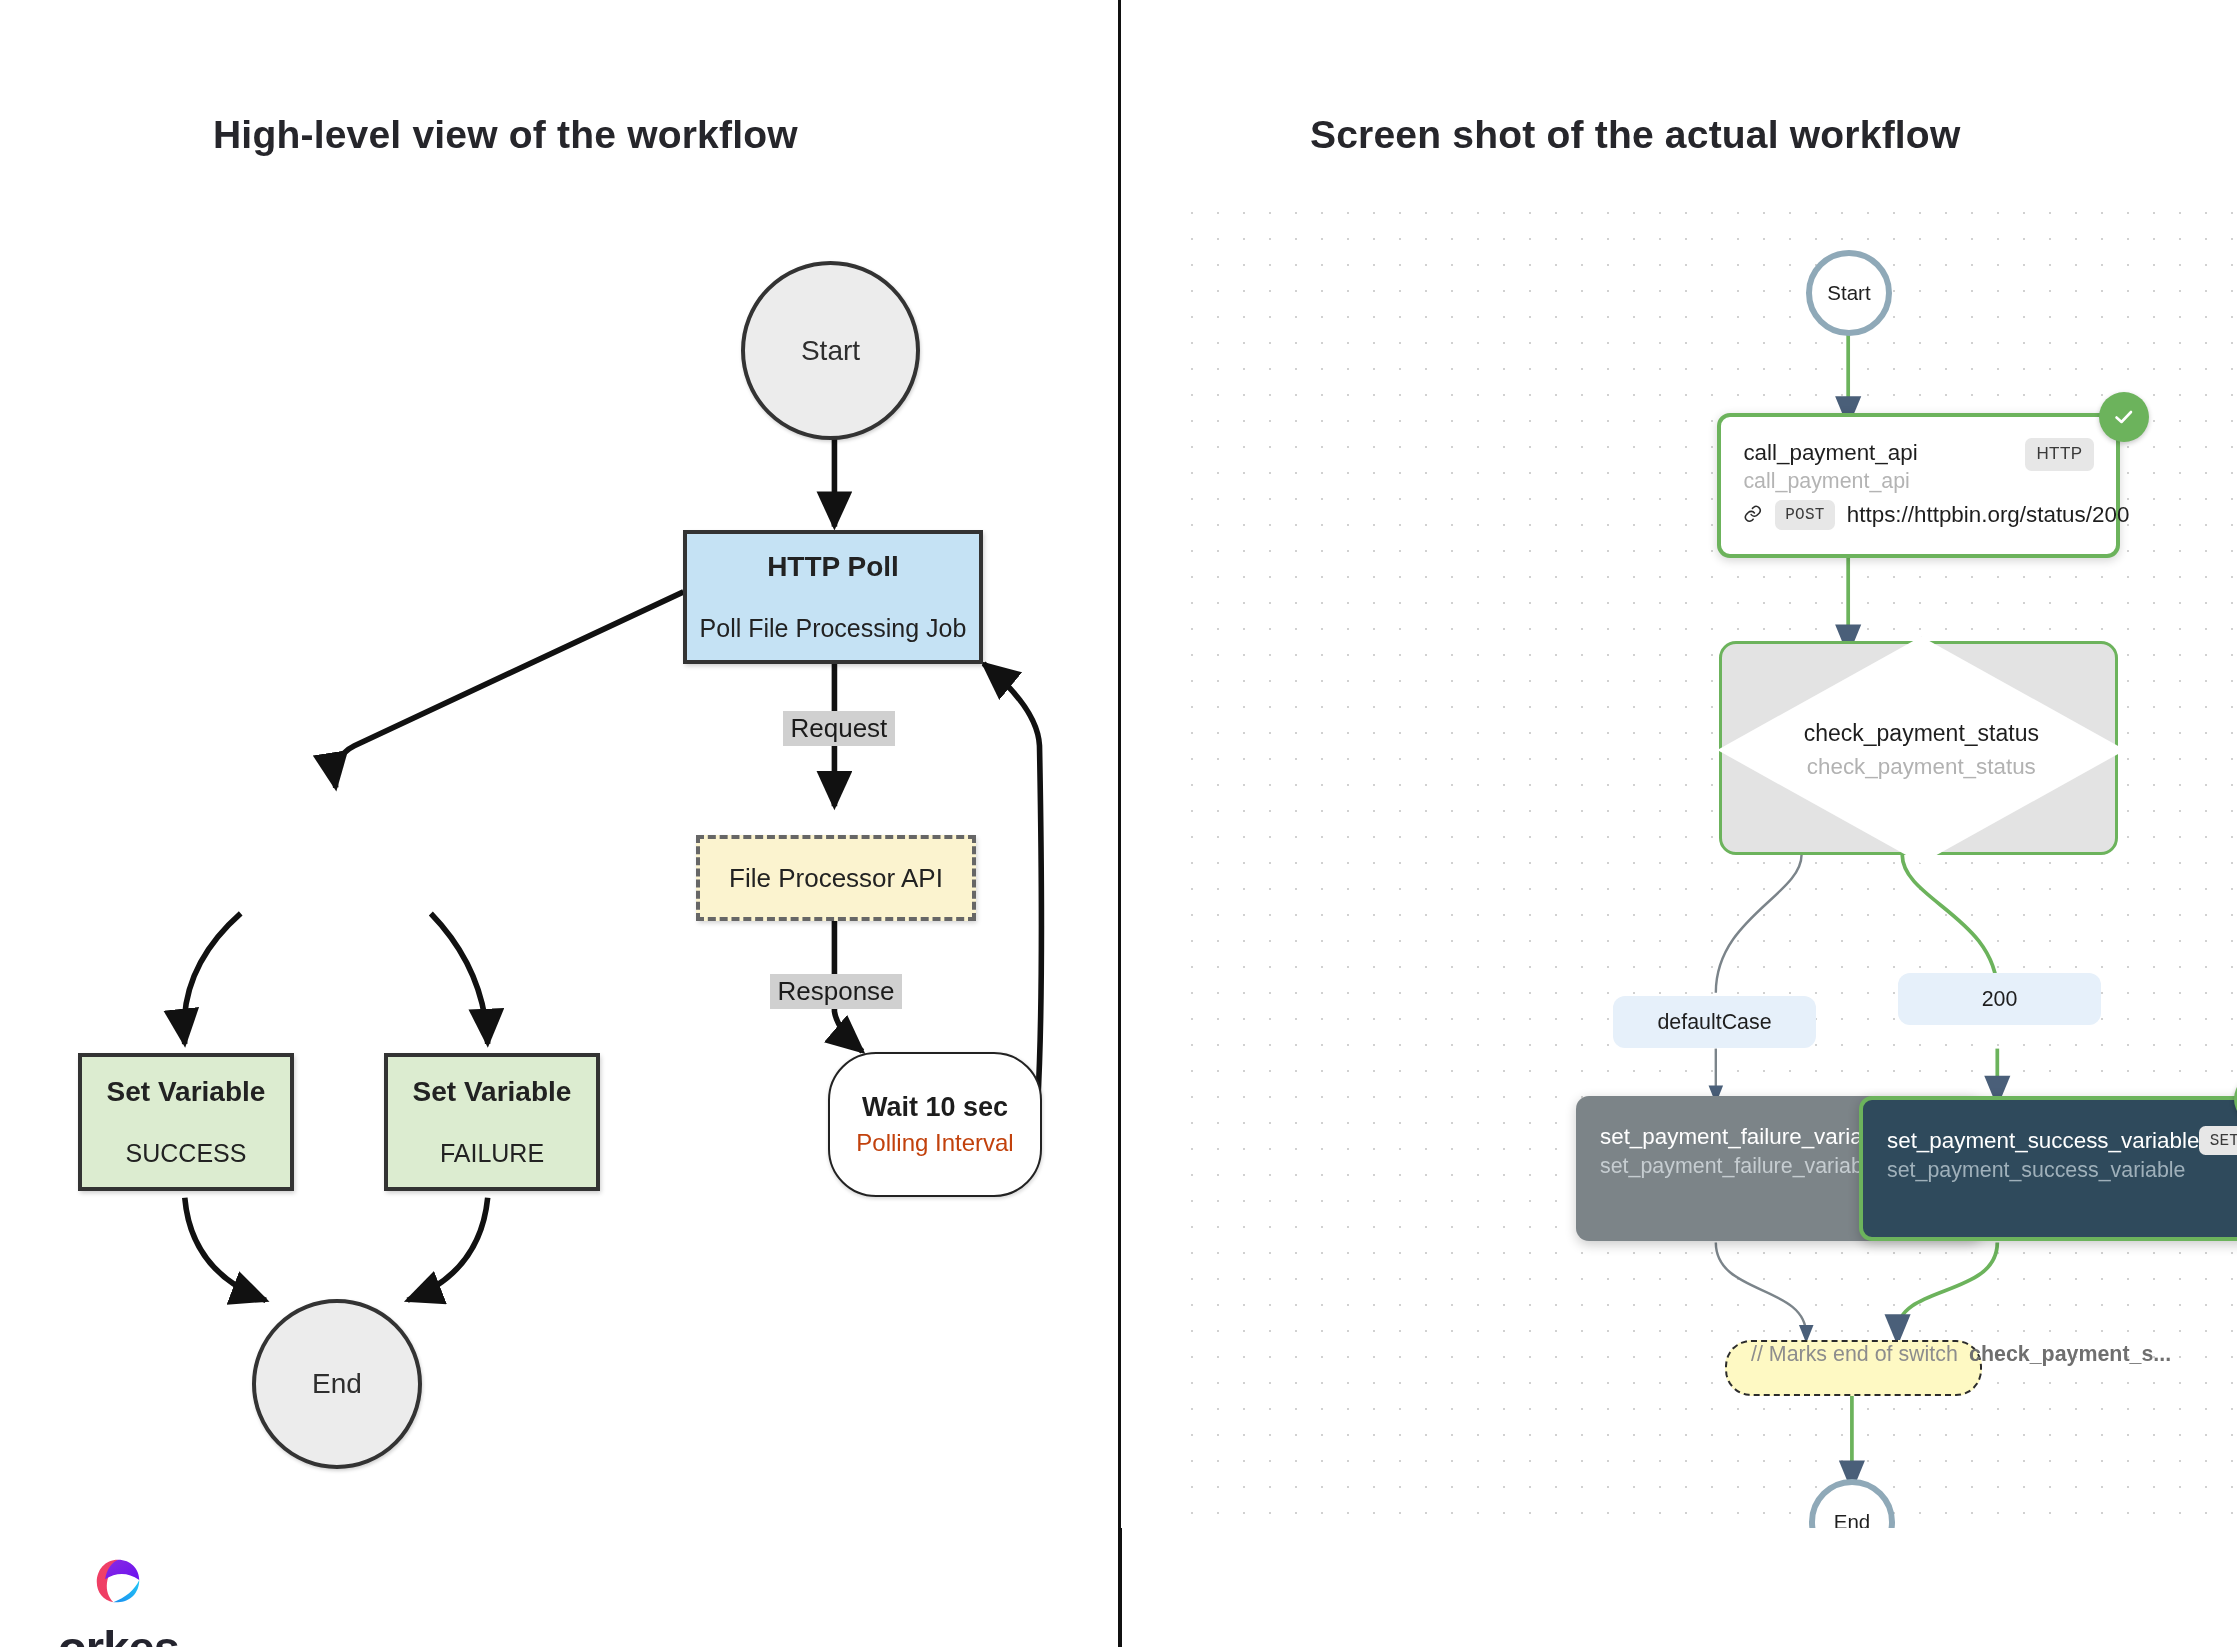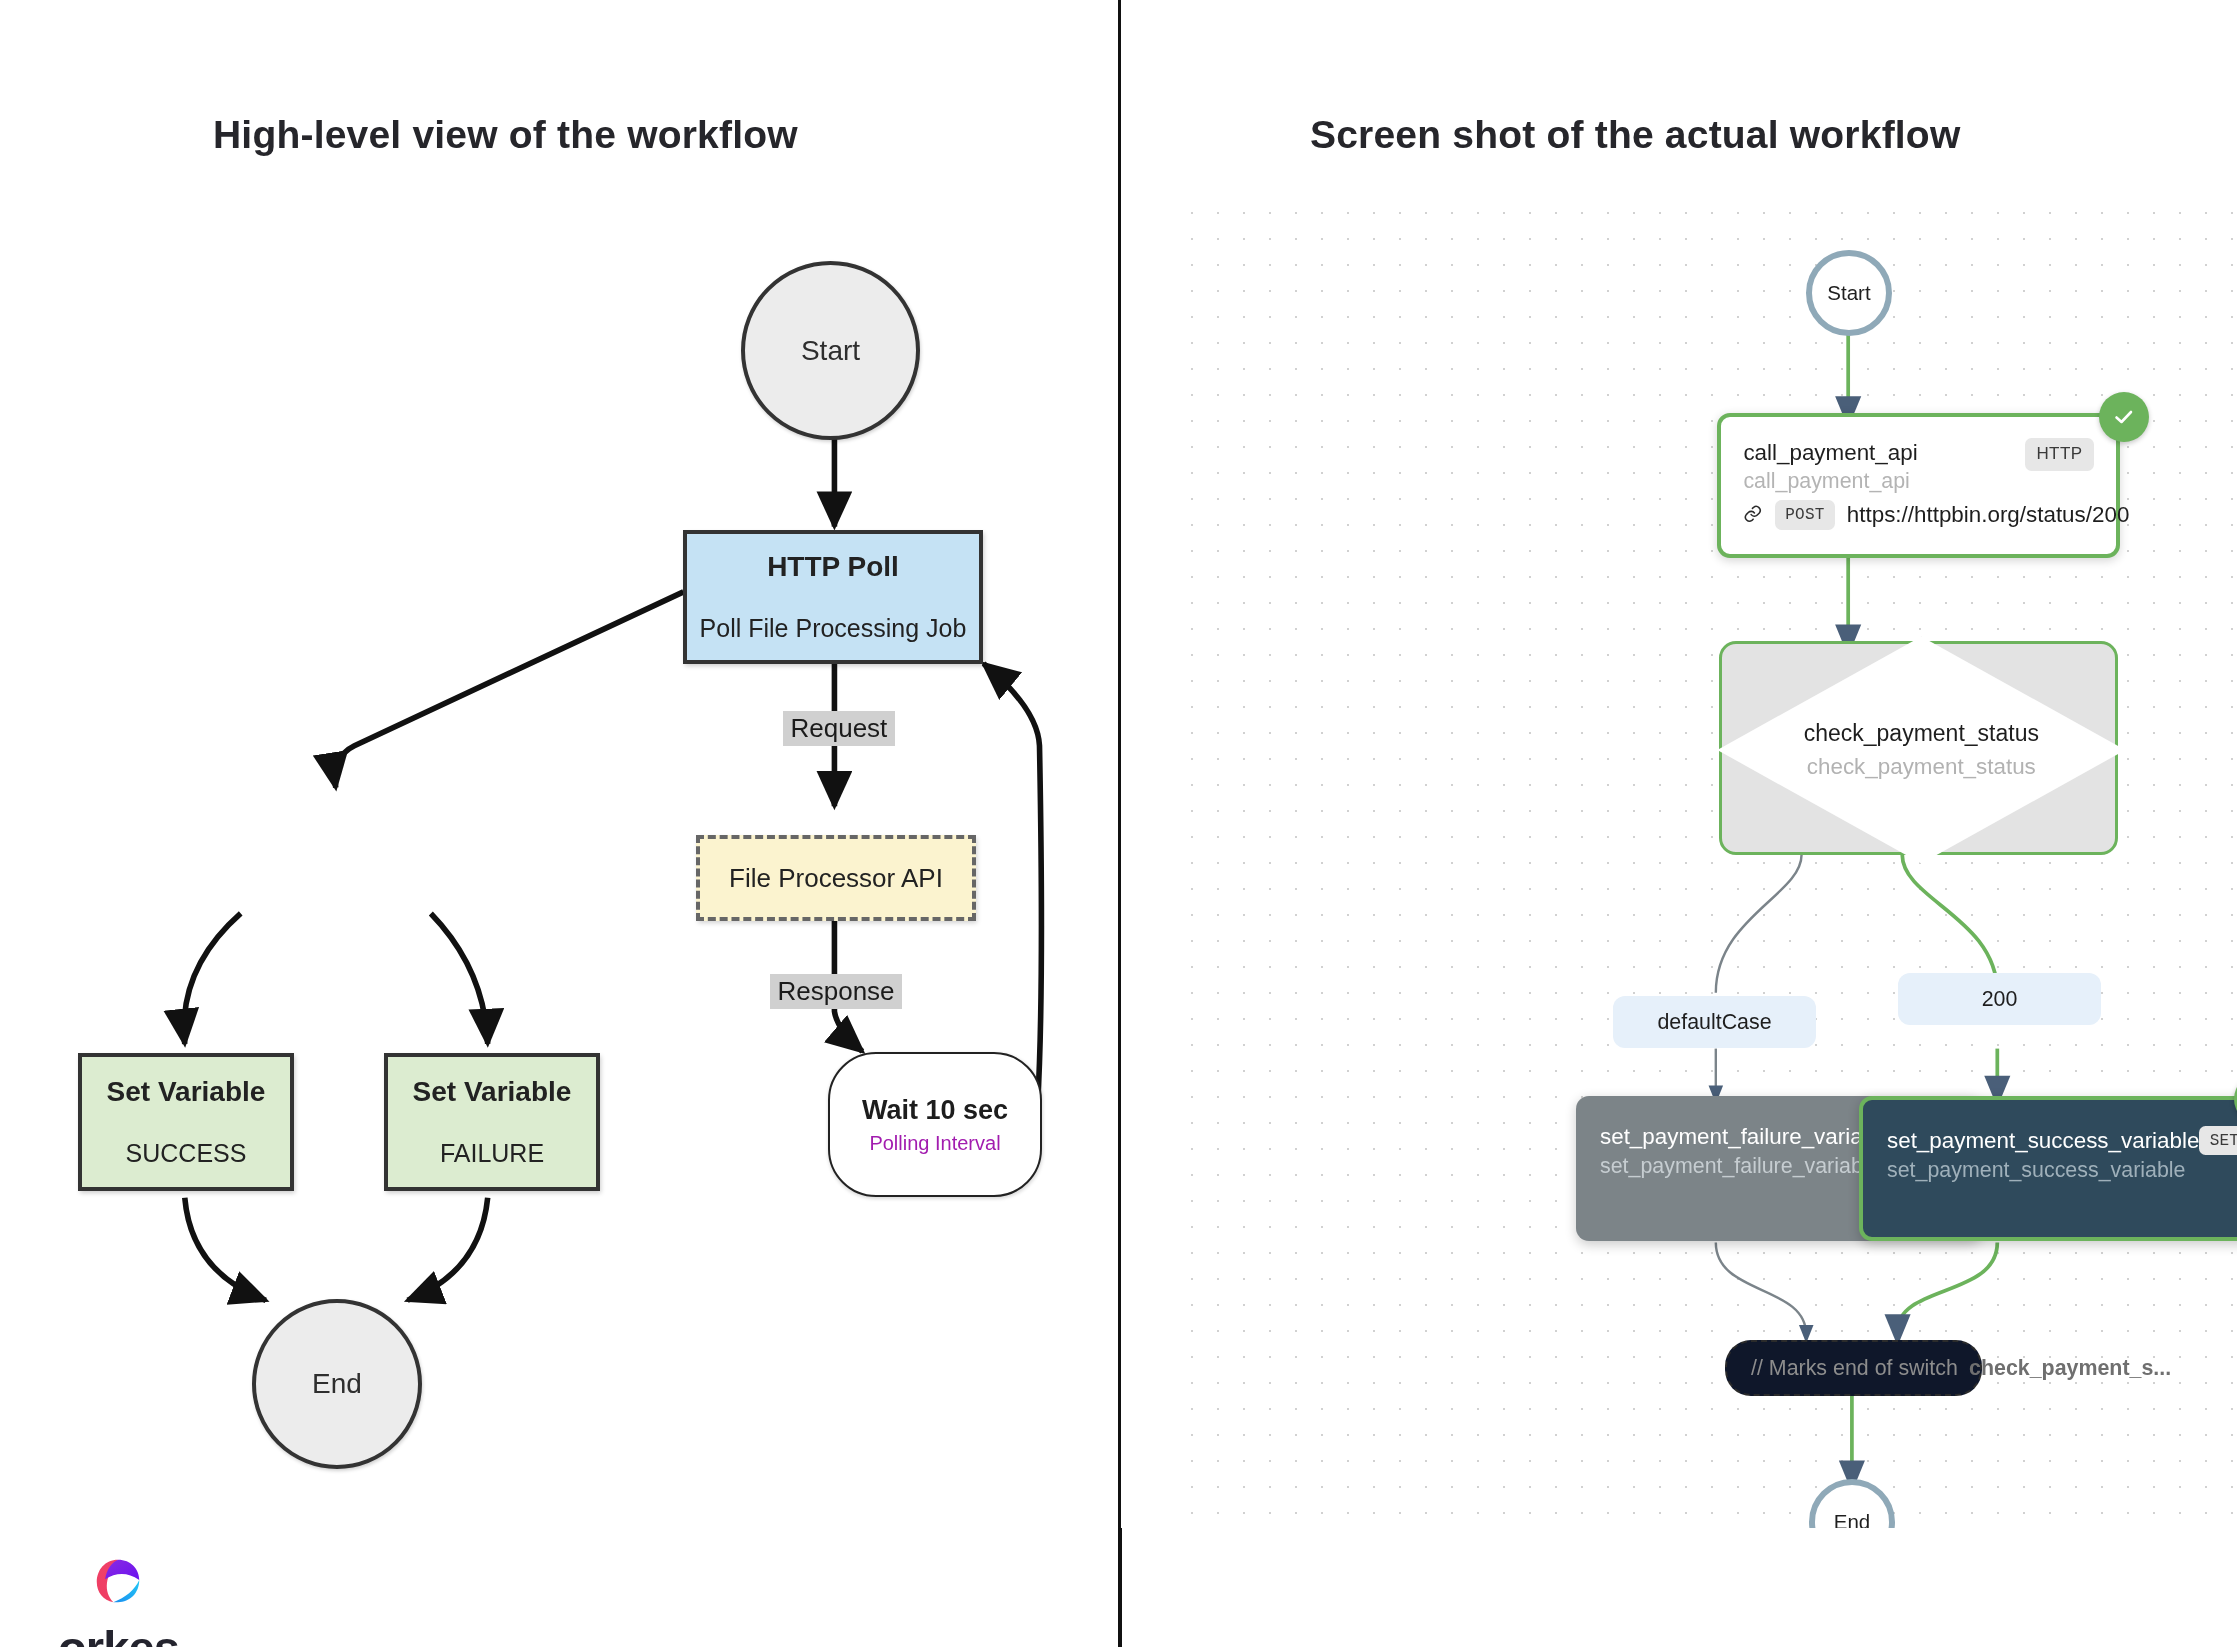--- a/index.html
+++ b/index.html
@@ -64,21 +64,21 @@
     margin-top: 24px;
   }
 
   .stadium-node {
     background:#ffffff; border: 2.8px solid #222;
     border-radius: 48px;
     display:flex; flex-direction:column; align-items:center; justify-content:center;
     box-shadow: 0.9px 1.9px 3.7px rgba(0,0,0,.15);
   }
   .stadium-node .t1 { font-size: 27px; font-weight: 700; color:#1d1d1d; }
-  .stadium-node .t2 { font-size: 20px; color:#a21caf; margin-top: 6px; }
+  .stadium-node .t2 { font-size: 24px; color:#c2410c; margin-top: 6px; }
 
   .edge-label {
     position:absolute; background:#d0d0d0; color:#1b1b1b;
     font-size: 26px; padding: 1.9px 7.5px; white-space:nowrap;
   }
 
   
   #logo { position: absolute; left: 58px; top: 1557px; display:flex; align-items:center; gap: 15px; flex-direction: column; }
   #logo .mark { width: 48px; height: 48px; position: relative; }
   #logo .word { font-size: 47px; font-weight: 700; color: #24242e; letter-spacing: -0.9px; }
@@ -161,22 +161,22 @@
     box-shadow: 0 3.7px 11.2px rgba(0,0,0,.2);
     padding: 26px 22.4px 0 24px;
   }
   .var-card.gray   { background:#7c8488; }
   .var-card.navy   { background:#2f4a5c; border:4.7px solid #6cb35c; }
   .var-card .vn  { font-size: 22.4px; color:#ffffff; line-height:1.35; }
   .var-card .vs  { font-size: 21.4px; color:#c6cdd1; line-height:1.35; }
   .var-card.navy .vs { color:#9fb0ba; }
 
   .marker-node {
-    position:absolute; background:#0f172a; border: 2.8px dashed #2b2b2b;
-    border-radius: 26px; display:flex; align-items:center;
+    position:absolute; background:#fef9c3; border: 2.8px dashed #2b2b2b;
+    border-radius: 26px; display:flex; 
     padding-left: 24px; color:#8d8d8d; font-size: 21.4px; white-space:nowrap;
   }
   .marker-node b { color:#6f6f6f; font-weight:700; margin-left: 11.2px; }
 </style>
 </head>
 <body>
 
 <div id="page">
 
   <div id="left-canvas">

